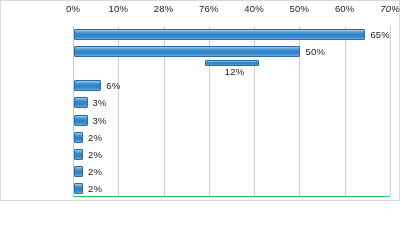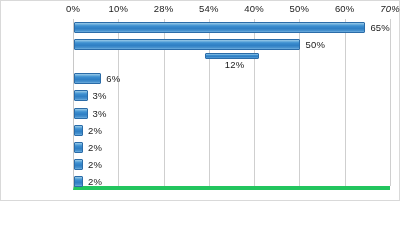--- a/index.html
+++ b/index.html
@@ -45,25 +45,25 @@
     font-size: 9.5px;
     color: #1a1a1a;
     white-space: nowrap;
     letter-spacing: 0.2px;
   }
 
   
   .plot-area {
     position: absolute;
     left: 73px;
-    top: 19px;
+    top: 26px;
     width: 317px;
     height: 171px;
     border-left: 1px solid #c8c8c8;
-    border-bottom: 4px solid #22c55e;
+    border-bottom: 1px solid #22c55e;
     box-sizing: border-box;
   }
   .gridlines {
     position: absolute;
     left: 0;
     top: 0;
     right: 0;
     bottom: 0;
   }
   .gridline {
@@ -135,21 +135,21 @@
 <body>
 
 <div id="chart-root">
 
   <div class="outer-frame"></div>
 
   <div class="axis-top">
       <div class="axis-tick-label" style="left: 0px;">0%</div>
       <div class="axis-tick-label" style="left: 45.2857px;">10%</div>
       <div class="axis-tick-label" style="left: 90.5714px;">28%</div>
-      <div class="axis-tick-label" style="left: 135.857px;">54%</div>
+      <div class="axis-tick-label" style="left: 135.857px;">76%</div>
       <div class="axis-tick-label" style="left: 181.143px;">40%</div>
       <div class="axis-tick-label" style="left: 226.429px;">50%</div>
       <div class="axis-tick-label" style="left: 271.714px;">60%</div>
       <div class="axis-tick-label" style="left: 317px; font-style: italic;">70%</div>
     </div>
 
   <div class="plot-area">
     <div class="gridlines">
         <div class="gridline" style="left: 44.2857px;"></div>
         <div class="gridline" style="left: 89.5714px;"></div>

